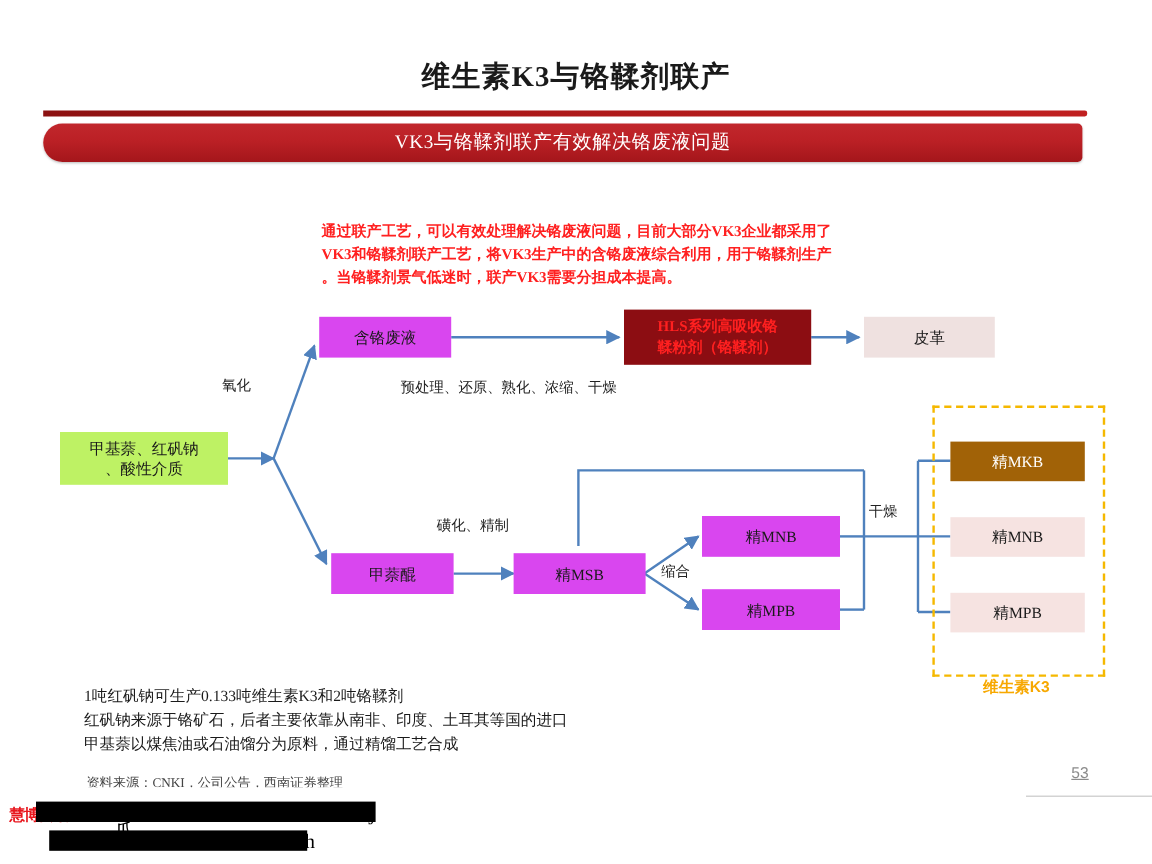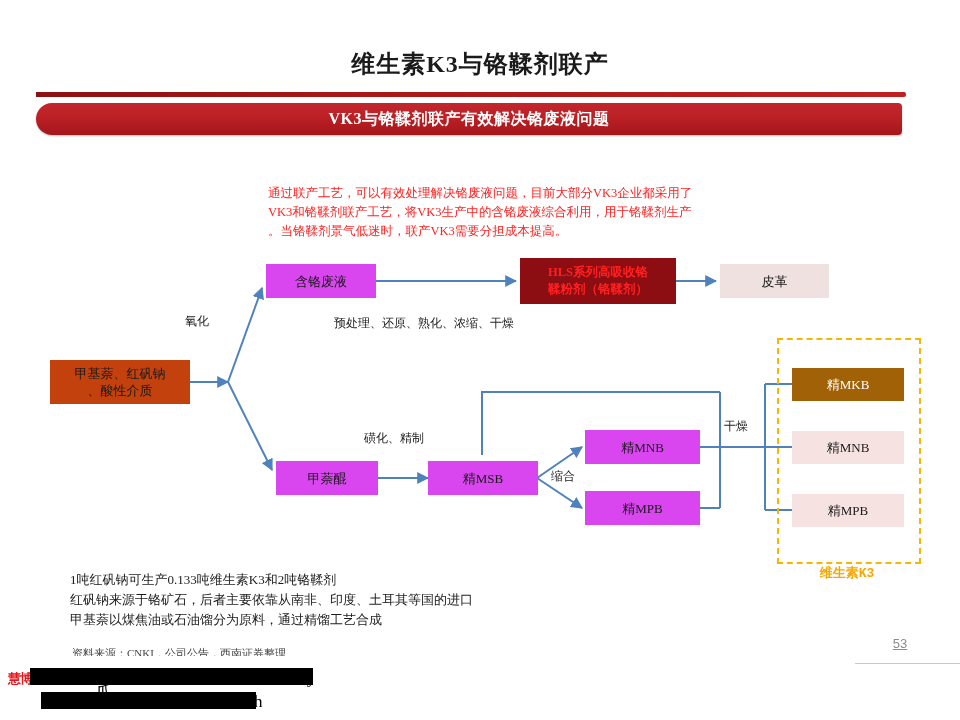--- a/index.html
+++ b/index.html
@@ -27,44 +27,44 @@
   }
   .banner{
     position:absolute;left:36px;top:103px;width:866px;height:32px;
     background:linear-gradient(to bottom,#c1272d 0%,#bb2025 45%,#a4161b 100%);
     border-radius:16px 4px 4px 16px;
     box-shadow:0 1px 2px rgba(0,0,0,.25);
   }
   .banner-text{
     position:absolute;left:0;top:0;width:866px;height:32px;
     line-height:32px;text-align:center;
-    color:#ffffff;font-size:16px;font-weight:bold;letter-spacing:.5px;
+    color:#ffffff;font-size:16px;font-weight:normal;letter-spacing:.5px;
     font-family:"Liberation Serif","DejaVu Serif",serif;
   }
 
   
   .intro{
     position:absolute;left:268px;top:184px;width:548px;
     color:#ff2020;font-size:12.5px;line-height:19px;
     font-family:"Liberation Serif","DejaVu Serif",serif;
   }
-  .intro div{white-space:nowrap;}
+  .intro div{white-space:nowrap;font-weight:bold;}
 
   
   .box{
     position:absolute;
     display:flex;align-items:center;justify-content:center;
     text-align:center;
     font-size:13px;color:#1a1a1a;
     font-family:"Liberation Serif","DejaVu Serif",serif;
     line-height:17px;
   }
   .box.pink{background:#d946ef;}
   .box.pink-light{background:#f6e3e1;}
-  .box.rose{background:#c2410c;}
+  .box.rose{background:#bef264;}
   .box.darkred{background:#a16207;color:#ffffff;}
   .box.hls{
     background:#8c0d12;color:#ff2020;font-weight:bold;font-size:12.5px;
   }
   .box.leather{background:#efe1e0;}
 
   
   .lbl{
     position:absolute;font-size:12px;color:#222;
     font-family:"Liberation Serif","DejaVu Serif",serif;
@@ -75,21 +75,21 @@
   .svg-layer{position:absolute;left:0;top:0;width:960px;height:720px;pointer-events:none;}
 
   
   .dashbox{
     position:absolute;left:777px;top:338px;width:140px;height:222px;
     border:2.5px dashed #f5b800;background:transparent;
   }
   .dash-label{
     position:absolute;left:777px;top:564px;width:140px;text-align:center;
     color:#f7a800;font-size:13px;font-weight:bold;
-    font-family:Liberation Mono, monospace;
+    font-family:Liberation Sans, sans-serif;
   }
 
   
   .notes{
     position:absolute;left:70px;top:570px;width:600px;
     font-size:13px;color:#1a1a1a;line-height:20px;
     font-family:"Liberation Serif","DejaVu Serif",serif;
   }
   .notes div{white-space:nowrap;}
   .source{

